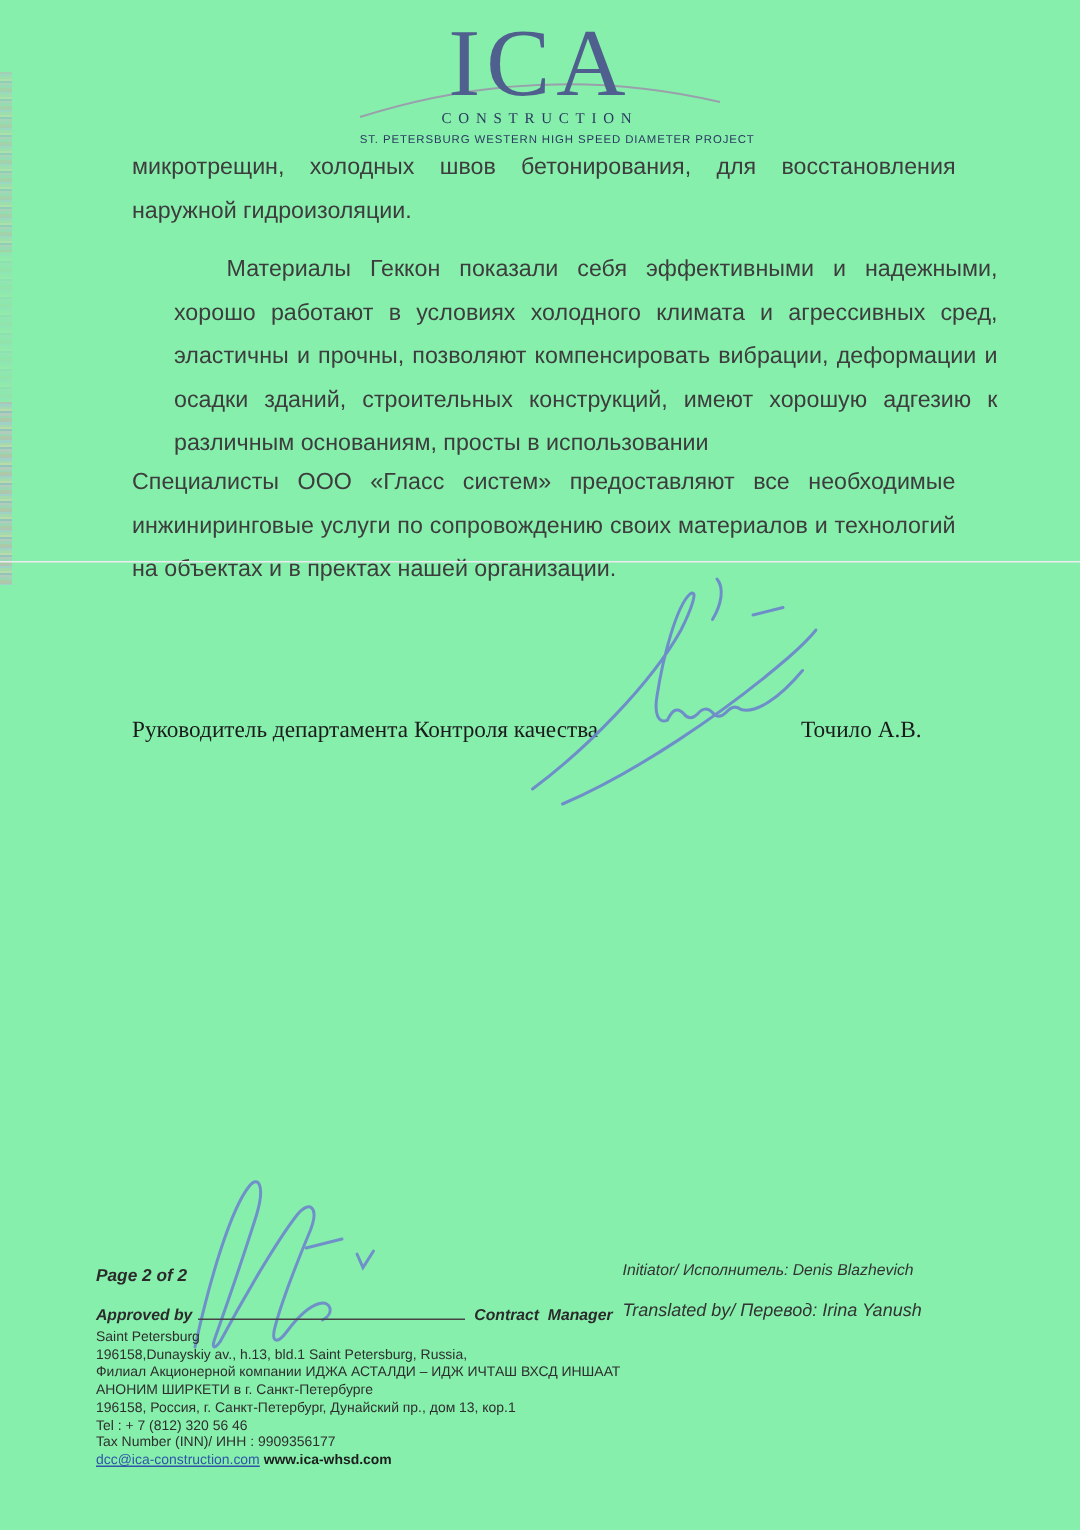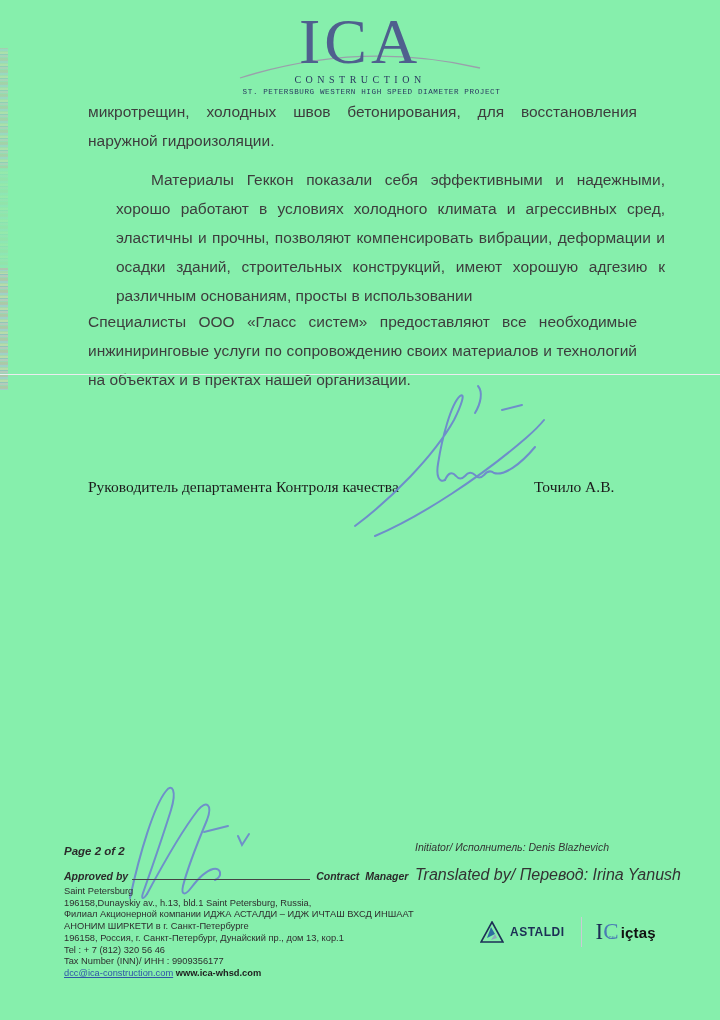--- a/index.html
+++ b/index.html
@@ -12,21 +12,21 @@
   .logo-ica{
     font-family:"Liberation Serif",serif;font-size:64px;line-height:60px;
     color:#4f5f8e;letter-spacing:4px;font-weight:400;position:relative;z-index:2;
   }
   .logo-arc{position:absolute;left:238px;top:26px;z-index:1;}
   .logo-construction{
     font-family:"Liberation Serif",serif;font-size:10px;letter-spacing:4.5px;
     color:#2a3a60;margin-top:2px;position:relative;z-index:2;
   }
   .logo-project{
-    font-family:Liberation Mono, monospace;font-size:7.6px;letter-spacing:.6px;
+    font-family:Liberation Sans, sans-serif;font-size:7.6px;letter-spacing:.6px;
     color:#2a3a60;margin-top:3px;position:relative;z-index:2;padding-left:23px;
   }
   
   .para{
     position:absolute;left:88px;width:549px;text-align:justify;
     font-size:15.5px;line-height:29px;color:#3d3d3d;
   }
   .para.indent{text-indent:35px;}
   #p1{top:97px;}
   #p2{top:165px;margin-left:28px;}
@@ -46,21 +46,21 @@
   .sig-row{position:absolute;top:452px;left:88px;width:549px;
     font-family:Liberation Serif, serif;font-size:15.5px;color:#1b1b1b;margin-top:26px;}
   .sig-name{position:absolute;left:446px;top:0;}
   .sig-main{position:absolute;left:330px;top:378px;}
   
   .ft-italic{font-style:italic;font-weight:bold;color:#2b2b2b;}
   .page-label{position:absolute;left:64px;top:845px;font-size:11.5px;}
   .approved-row{position:absolute;left:64px;top:868px;font-size:10.5px;white-space:pre;}
   .approve-line{display:inline-block;width:178px;border-bottom:1px solid #444;height:11px;margin:0 6px 0 4px;}
   .init-row{position:absolute;left:415px;top:841px;font-size:10.5px;font-weight:normal;color:#333;}
-  .trans-row{position:absolute;left:415px;top:866px;font-size:16px;font-weight:normal;color:#333;}
+  .trans-row{position:absolute;left:415px;top:866px;font-size:12px;font-weight:normal;color:#333;}
   .company{position:absolute;left:64px;top:886px;font-size:9.3px;line-height:11.7px;color:#2e2e2e;}
   .company a{color:#2f55a8;text-decoration:underline;}
   .company .site{font-weight:bold;color:#1d1d1d;}
   .sig-footer{position:absolute;left:92px;top:780px;}
   
   .logos{position:absolute;left:480px;top:912px;height:40px;display:flex;align-items:center;}
   .astaldi-text{font-size:12px;font-weight:bold;color:#1c2f55;letter-spacing:.5px;margin-left:6px;}
   .logo-divider{width:1px;height:30px;background:#c9ccd4;margin:0 14px 0 16px;}
   .ic-mark{font-family:"Liberation Serif",serif;font-size:23px;line-height:22px;position:relative;}
   .ic-i{color:#1c2f55;}
@@ -130,28 +130,14 @@
     <div>АНОНИМ ШИРКЕТИ в г. Санкт-Петербурге</div>
     <div>196158, Россия, г. Санкт-Петербург, Дунайский пр., дом 13, кор.1</div>
     <div>Tel : + 7 (812) 320 56 46</div>
     <div>Tax Number (INN)/ ИНН : 9909356177</div>
     <div>
       <a href="#">dcc@ica-construction.com</a>
       <span class="site">www.ica-whsd.com</span>
     </div>
   </div>
 
-  <div class="logos">
-    <svg width="24" height="22" viewBox="0 0 24 22">
-      <polygon points="12,1 23,21 1,21" fill="none" stroke="#1c2f55" stroke-width="1.6"></polygon>
-      <polygon points="11,6 15,13 7,17" fill="#2e6da0"></polygon>
-      <polygon points="15,13 17,17 11,19" fill="#8fa8bd"></polygon>
-    </svg>
-    <span class="astaldi-text">ASTALDI</span>
-    <span class="logo-divider"></span>
-    <span class="ic-mark">
-      <span class="ic-i">I</span><span class="ic-c">C</span>
-      <span class="ic-sub">ce</span>
-    </span>
-    <span class="ictas-text">içtaş</span>
-  </div>
 
 </div>
 
 </body></html>

